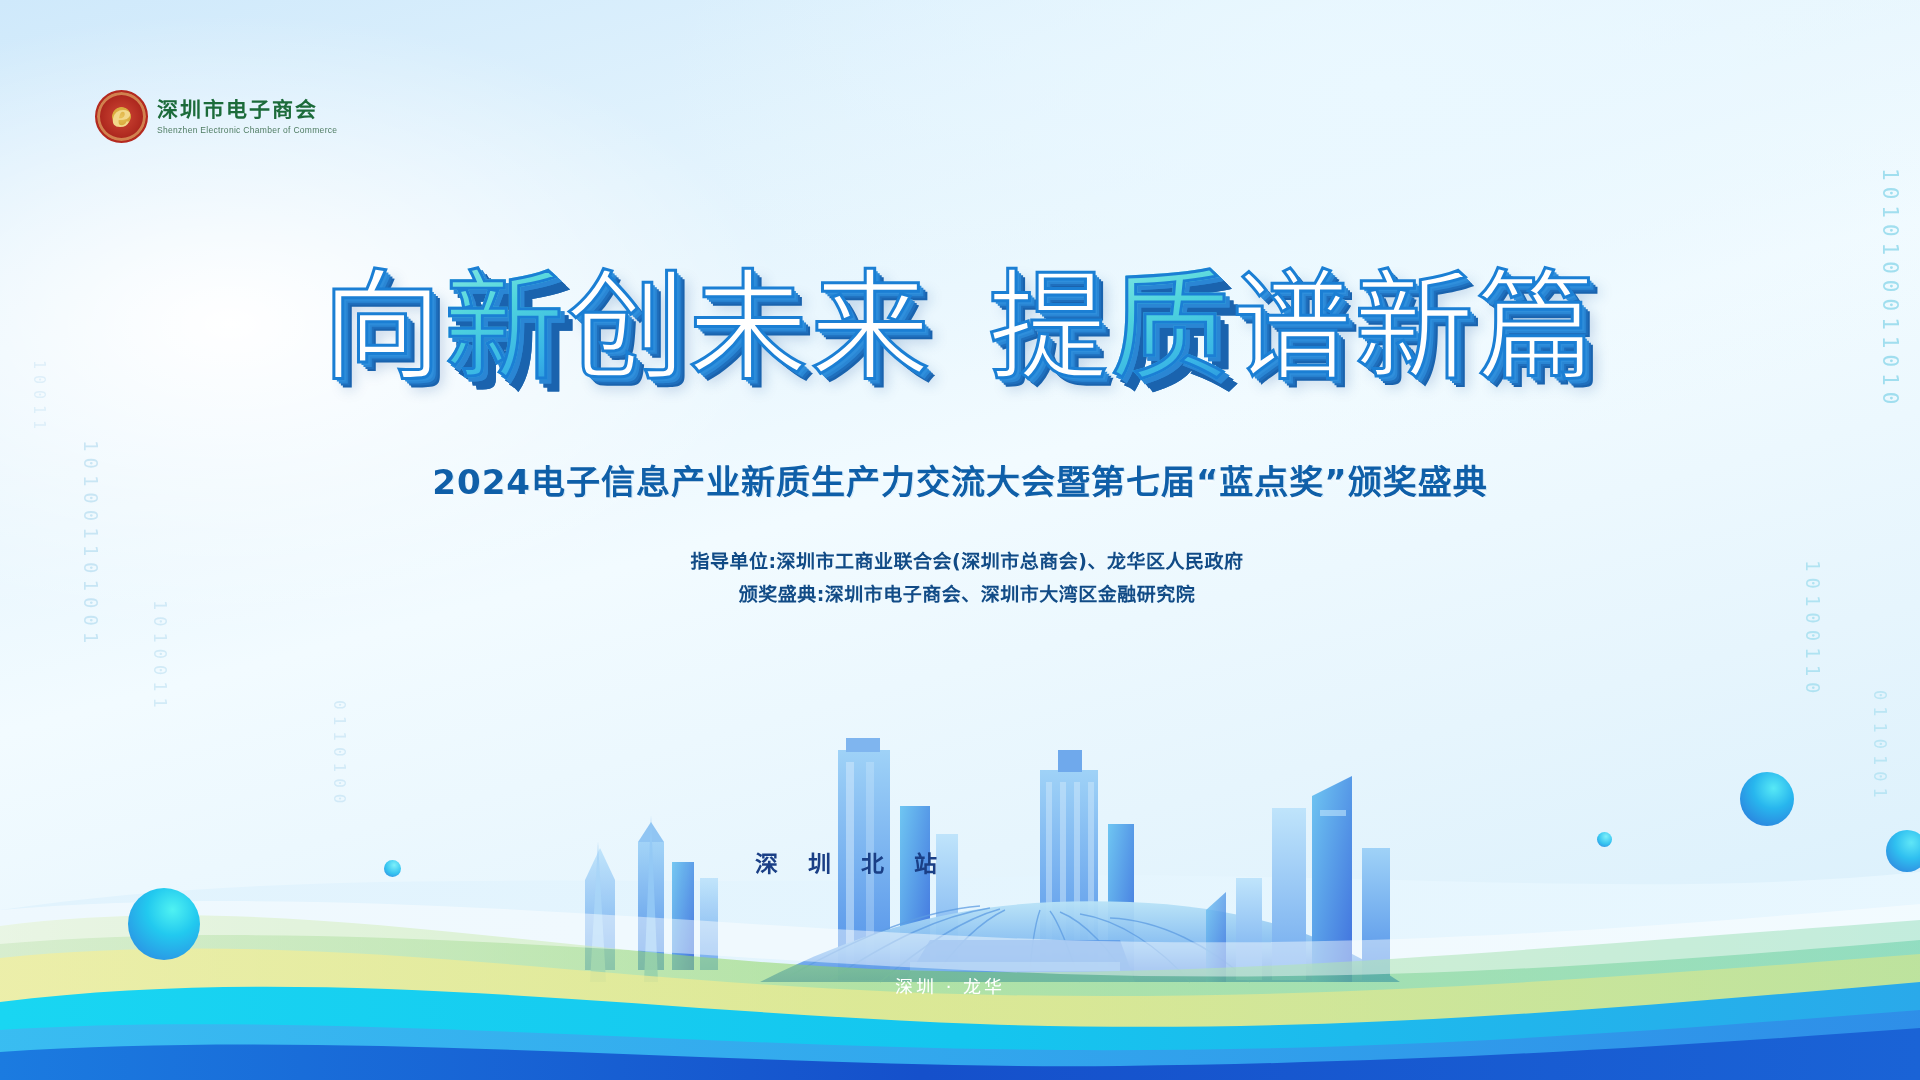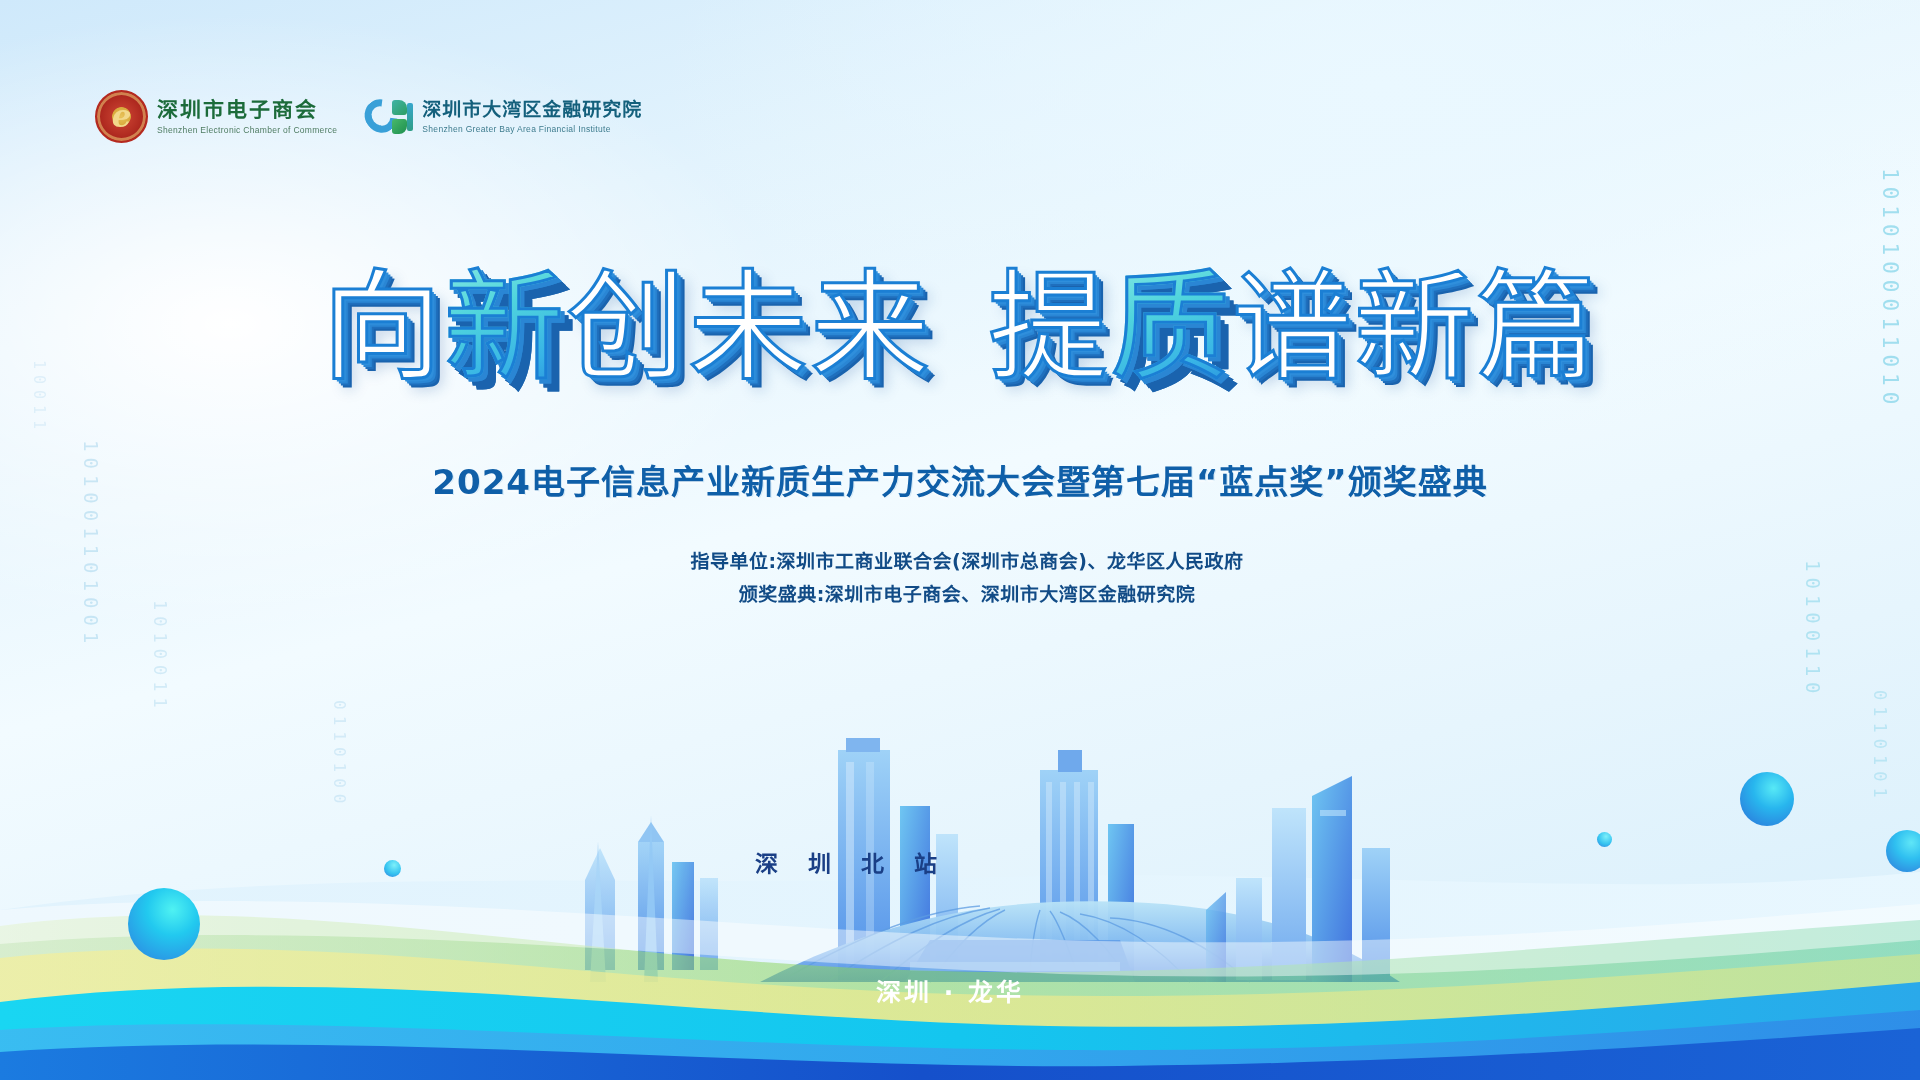--- a/index.html
+++ b/index.html
@@ -30,21 +30,21 @@
   .bin-r2 { top:560px; right:96px;  font-size:19px; color:rgba(96,200,226,.40); }
   .bin-r3 { top:690px; right:30px;  font-size:17px; color:rgba(96,200,226,.30); }
   .bin-l1 { top:440px; left:80px;   font-size:19px; color:rgba(120,190,225,.34); }
   .bin-l2 { top:600px; left:150px;  font-size:17px; color:rgba(120,190,225,.26); }
   .bin-l3 { top:700px; left:330px;  font-size:16px; color:rgba(120,190,225,.24); }
   .bin-l4 { top:360px; left:30px;   font-size:15px; color:rgba(120,190,225,.18); }
 
   
   #logo-row {
     position:absolute; top:90px; left:95px;
-    display:flex; align-items:center; gap:28px;
+    display:flex; align-items:center; gap:12px;
   }
   .logo-block { display:flex; align-items:center; gap:9px; }
   .seal {
     width:53px; height:53px; border-radius:50%;
     background:
       radial-gradient(circle at 50% 50%, #e8c35a 0%, #d8a93c 26%, #c0392b 28%, #a8231b 70%, #8e1a14 100%);
     border:2px solid #b5291f; position:relative; flex:none;
     box-shadow:inset 0 0 0 3px rgba(240,205,120,.55);
   }
   .seal::after {
@@ -152,21 +152,21 @@
     font-size:23px; font-weight:700; color:#1a3f86;
     letter-spacing:11px; margin-left:11px;
     display:inline-block; transform:translateX(-130px);
   }
   #city-label {
     position:absolute; left:0; top:972px; width:1920px;
     text-align:center; pointer-events:none;
   }
   #city-label span {
     font-family:"DejaVu Sans","Liberation Sans",sans-serif;
-    font-size:25px; font-weight:700; color:#ffffff;
+    font-size:18px; font-weight:400; color:#ffffff;
     letter-spacing:3px;
     display:inline-block; transform:translateX(-10px);
   }
 
   
   .sphere { position:absolute; border-radius:50%; }
   .s1 { left:128px; top:888px; width:72px; height:72px;
         background:radial-gradient(circle at 62% 30%, #4ff2f2 0%, #22c9ef 38%, #2f7fe0 100%); }
   .s2 { left:1740px; top:772px; width:54px; height:54px;
         background:radial-gradient(circle at 62% 30%, #57e9f6 0%, #28b6ee 40%, #2c6fd8 100%); }
@@ -193,32 +193,20 @@
   <div id="logo-row">
 
     <div class="logo-block">
       <div class="seal"></div>
       <div>
         <div class="logo-text-cn">深圳市电子商会</div>
         <div class="logo-text-en">Shenzhen Electronic Chamber of Commerce</div>
       </div>
     </div>
 
-    <div class="logo-block">
-      <div class="gba-mark">
-        <span class="g"></span>
-          <span class="b1"></span>
-          <span class="b2"></span>
-          <span class="b3"></span>
-      </div>
-      <div>
-        <div class="logo-text-cn gba">深圳市大湾区金融研究院</div>
-        <div class="logo-text-en gba">Shenzhen Greater Bay Area Financial Institute</div>
-      </div>
-    </div>
 
   </div>
 
   <div id="headline"><span class="ch">向</span><span class="ch accent">新</span><span class="ch">创</span><span class="ch">未</span><span class="ch">来</span><span class="gap"></span><span class="ch">提</span><span class="ch accent">质</span><span class="ch">谱</span><span class="ch">新</span><span class="ch">篇</span></div>
 
   <div id="subtitle">2024电子信息产业新质生产力交流大会暨第七届“蓝点奖”颁奖盛典</div>
 
   <div id="organizers">
     <div class="org-line">指导单位:深圳市工商业联合会(深圳市总商会)、龙华区人民政府</div>
     <div class="org-line">颁奖盛典:深圳市电子商会、深圳市大湾区金融研究院</div>

